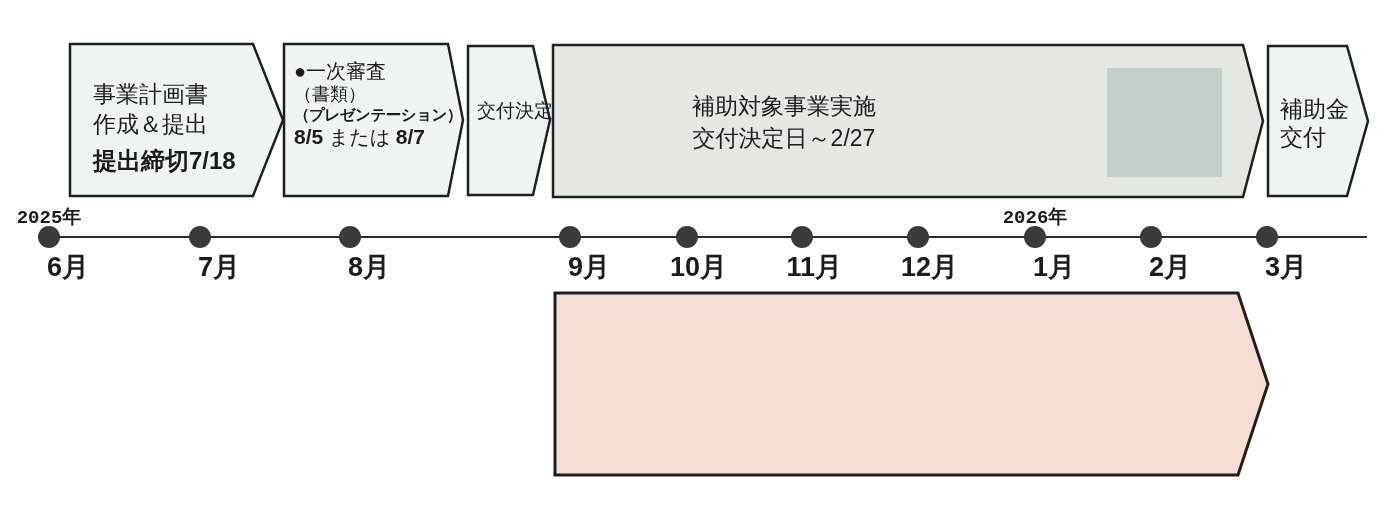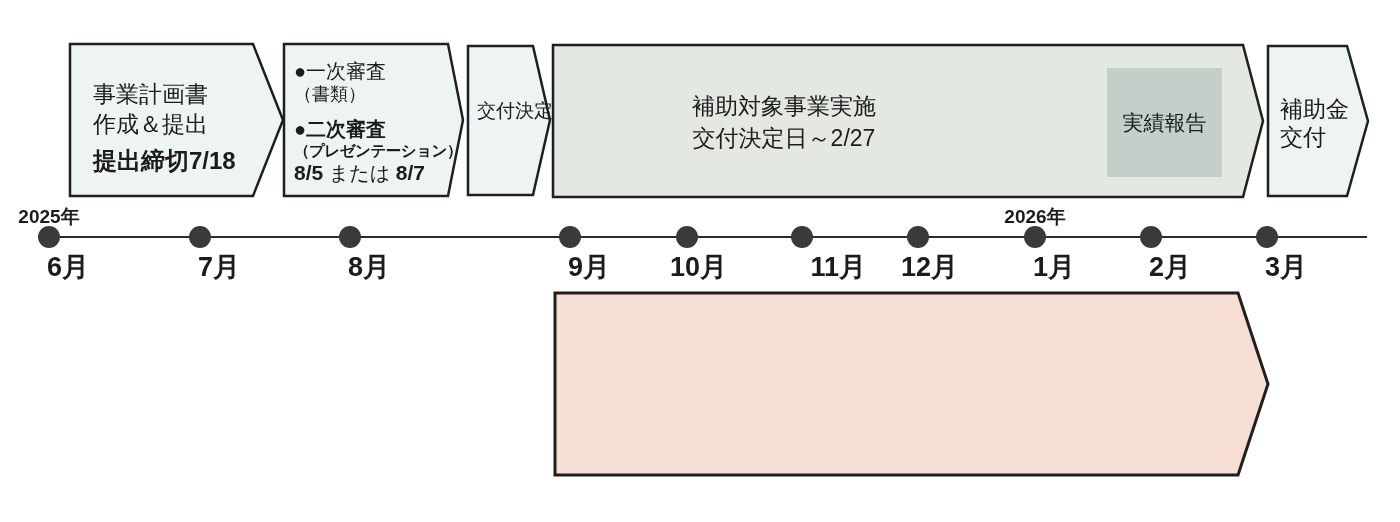--- a/index.html
+++ b/index.html
@@ -25,21 +25,21 @@
   .box3-text{left:477px;top:97px;font-size:19px;line-height:28px;}
   
   .box4-text{left:553px;top:90px;width:462px;text-align:center;font-size:23px;line-height:32px;}
   .report-text{left:1107px;top:68px;width:115px;height:109px;display:flex;align-items:center;justify-content:center;font-size:21px;}
   
   .box5-text{left:1280px;top:95px;font-size:23px;line-height:28px;}
   
   .tl-line{position:absolute;left:38px;top:236px;width:1329px;height:2px;z-index:1;background:#2b2b2b;}
   .dot{position:absolute;top:226px;width:22px;height:22px;border-radius:50%;z-index:2;background:#3a3a3a;}
   .month{position:absolute;top:249px;width:80px;text-align:right;font-size:27px;font-weight:600;z-index:2;}
-  .year{position:absolute;top:204px;width:80px;text-align:center;font-size:19px;font-weight:600;z-index:2;}
+  .year{position:absolute;top:204px;width:80px;text-align:center;font-size:19px;font-weight:600;z-index:2;font-family:Liberation Mono, monospace;}
   .year-2025{left:9px;}
   .year-2026{left:995px;}
   
   .support-text{left:558px;top:312px;font-size:22px;line-height:38px;}
   .support-text .li{padding-left:12px;}
   .support-text .closing{padding-left:2px;}
 </style>
 </head>
 <body>
 
@@ -57,34 +57,32 @@
 
   <div class="txt box1-text">
     <div>事業計画書</div>
     <div>作成＆提出</div>
     <div class="deadline">提出締切7/18</div>
   </div>
 
   <div class="txt box2-text">
     <div class="l1">●一次審査</div>
     <div class="l2">（書類）</div>
-    <div class="l3">●二次審査</div>
     <div class="l4">（プレゼンテーション）</div>
     <div class="l5"><span class="b">8/5</span><span> または </span><span class="b">8/7</span></div>
   </div>
 
   <div class="txt box3-text">
     <div>交付決定</div>
   </div>
 
   <div class="txt box4-text">
     <div>補助対象事業実施</div>
     <div>交付決定日～2/27</div>
   </div>
-  <div class="txt report-text">実績報告</div>
 
   <div class="txt box5-text">
     <div>補助金</div>
     <div>交付</div>
   </div>
 
   <div>
     <div class="tl-line" style="background: rgb(43, 43, 43);"></div>
     <div class="year year-2025">2025年</div>
     <div class="year year-2026">2026年</div>
@@ -93,21 +91,21 @@
       <div class="month" style="left: 9px;">6月</div>
       <div class="dot" style="left: 189px; background: rgb(58, 58, 58);"></div>
       <div class="month" style="left: 160px;">7月</div>
       <div class="dot" style="left: 339px; background: rgb(58, 58, 58);"></div>
       <div class="month" style="left: 310px;">8月</div>
       <div class="dot" style="left: 559px; background: rgb(58, 58, 58);"></div>
       <div class="month" style="left: 530px;">9月</div>
       <div class="dot" style="left: 676px; background: rgb(58, 58, 58);"></div>
       <div class="month" style="left: 647px;">10月</div>
       <div class="dot" style="left: 791px; background: rgb(58, 58, 58);"></div>
-      <div class="month" style="left: 786px;">11月</div>
+      <div class="month" style="left: 762px;">11月</div>
       <div class="dot" style="left: 907px; background: rgb(58, 58, 58);"></div>
       <div class="month" style="left: 878px;">12月</div>
       <div class="dot" style="left: 1024px; background: rgb(58, 58, 58);"></div>
       <div class="month" style="left: 995px;">1月</div>
       <div class="dot" style="left: 1140px; background: rgb(58, 58, 58);"></div>
       <div class="month" style="left: 1111px;">2月</div>
       <div class="dot" style="left: 1256px; background: rgb(58, 58, 58);"></div>
       <div class="month" style="left: 1227px;">3月</div>
     </div>
 

